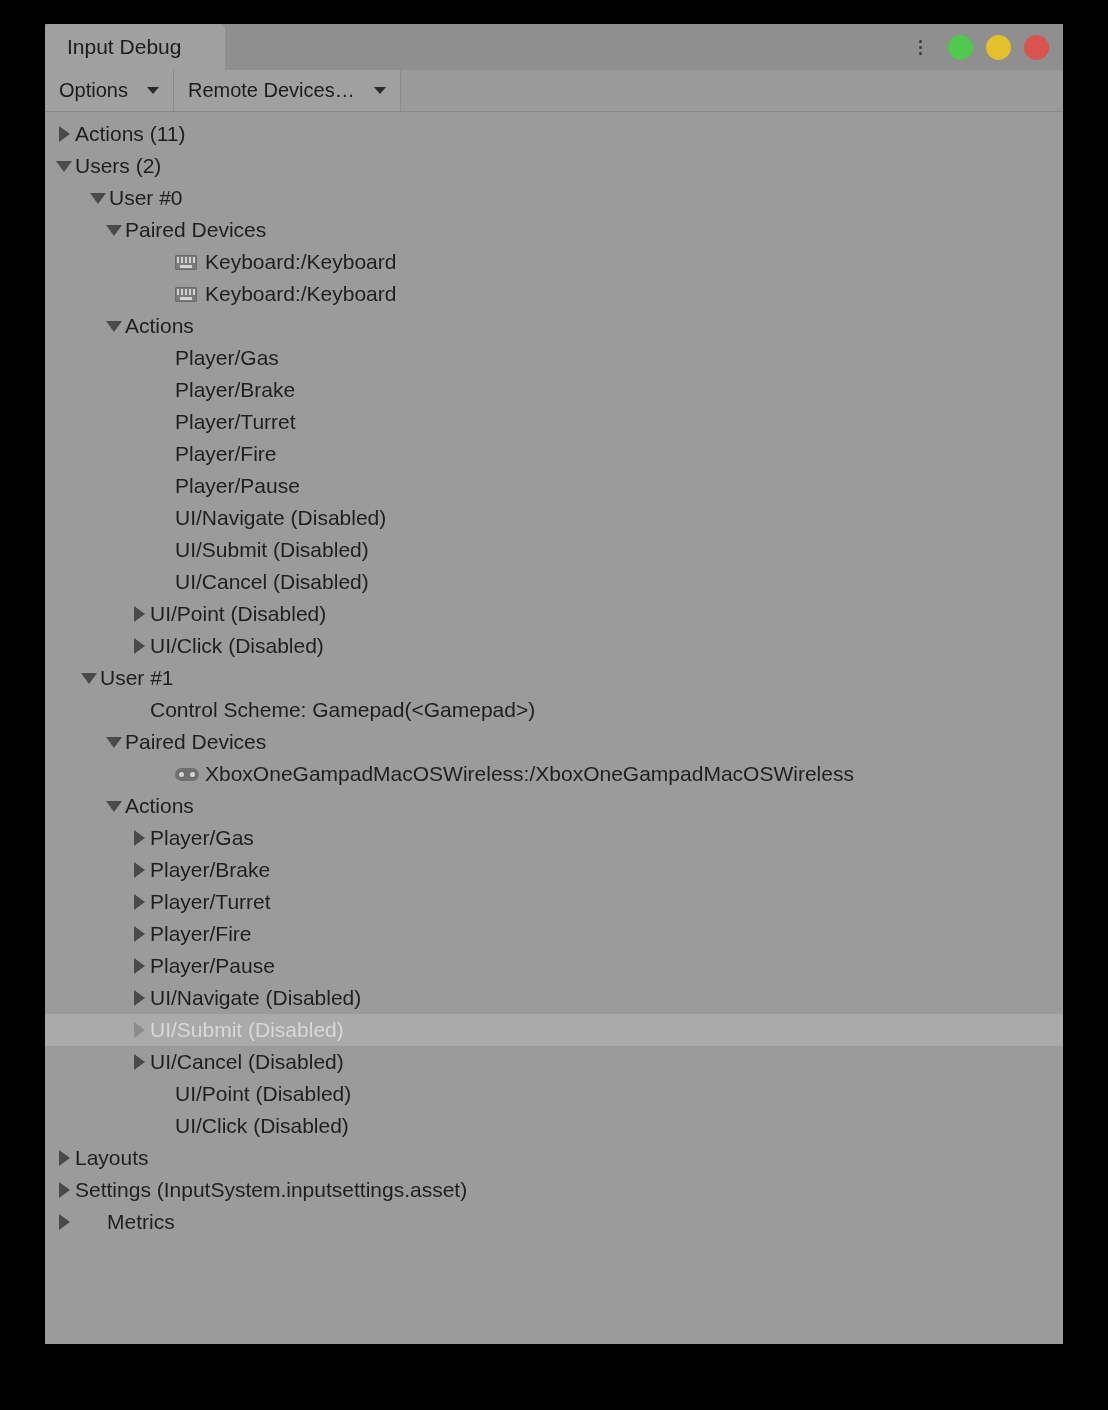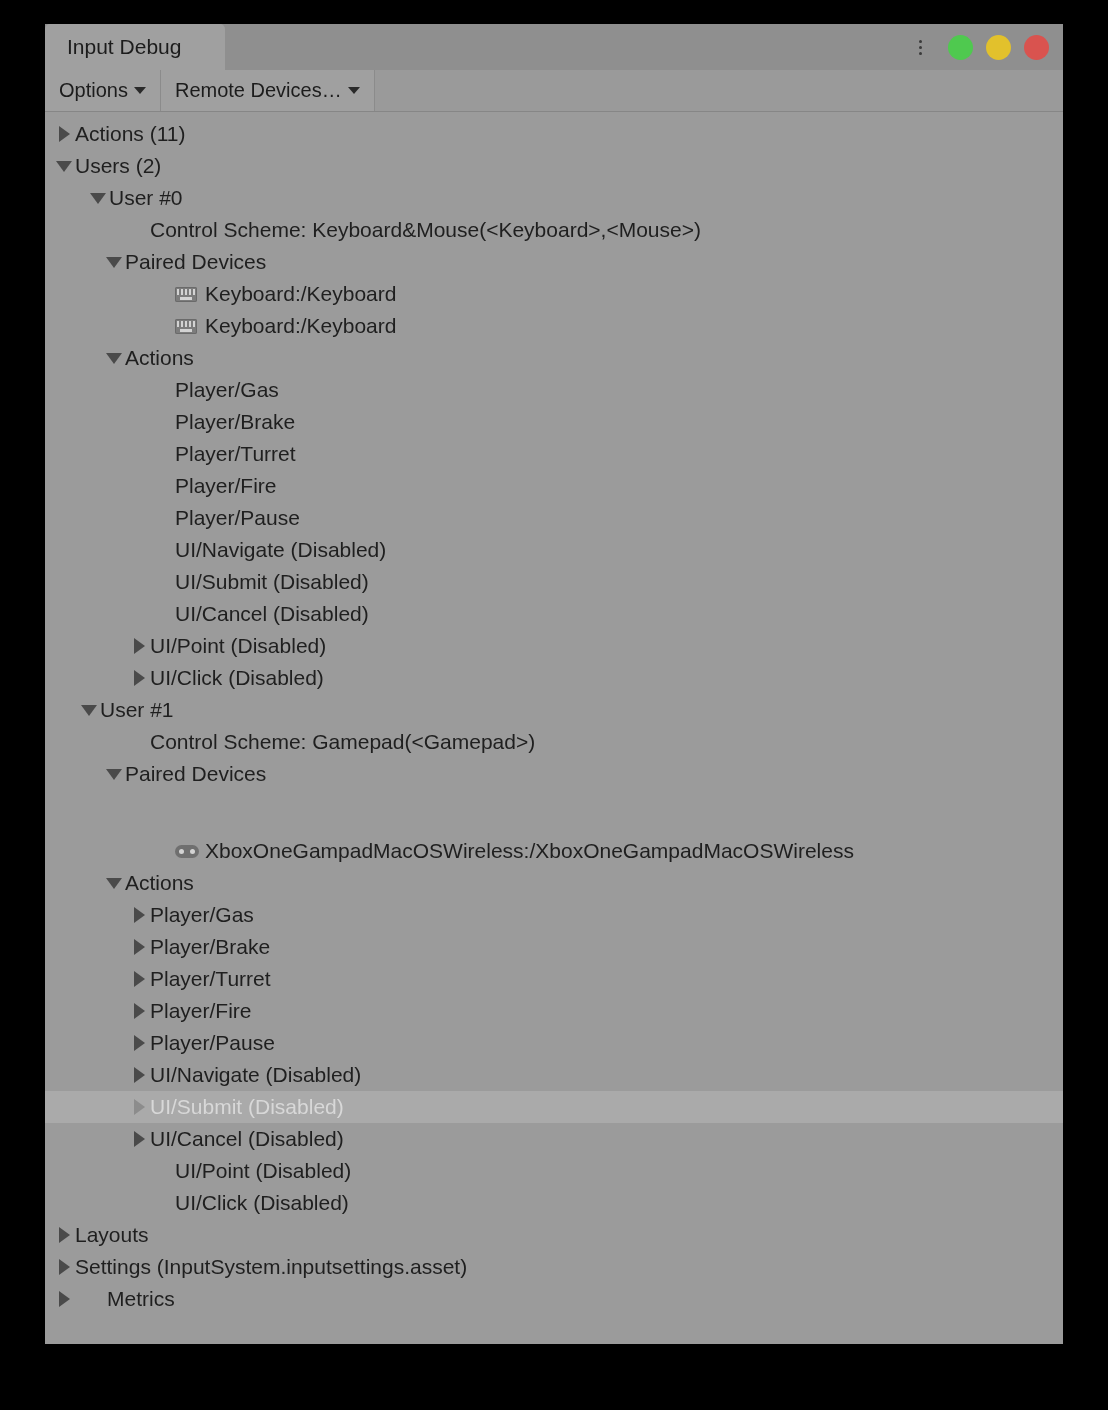--- a/index.html
+++ b/index.html
@@ -88,21 +88,21 @@
     height: 41px;
     flex: none;
     background: #a0a0a0;
     display: flex;
     align-items: stretch;
     border-bottom: 1px solid #868686;
   }
   .tb-btn {
     display: flex;
     align-items: center;
-    gap: 6px;
+    gap: 19px;
     padding: 0 14px;
     font-size: 20px;
     color: #1c1c1c;
     border-right: 1px solid #8b8b8b;
     background: #a0a0a0;
     white-space: nowrap;
   }
   .caret-down {
     width: 0; height: 0;
     border-left: 6px solid transparent;
@@ -260,24 +260,20 @@
         <span class="label">Actions (11)</span>
       </div>
       <div class="row" style="padding-left: 8px;">
         <span class="tri down"></span>
         <span class="label">Users (2)</span>
       </div>
       <div class="row" style="padding-left: 42px;">
         <span class="tri down"></span>
         <span class="label">User #0</span>
       </div>
-      <div class="row" style="padding-left: 83px;">
-        <span class="tri none"></span>
-        <span class="label">Control Scheme: Keyboard&amp;Mouse(&lt;Keyboard&gt;,&lt;Mouse&gt;)</span>
-      </div>
       <div class="row" style="padding-left: 58px;">
         <span class="tri down"></span>
         <span class="label">Paired Devices</span>
       </div>
       <div class="row" style="padding-left: 108px;">
         <span class="tri none"></span>
         <span class="ico">
           <span class="kbd-ico"></span>
         </span>
         <span class="label">Keyboard:/Keyboard</span>
@@ -338,21 +334,21 @@
         <span class="label">User #1</span>
       </div>
       <div class="row" style="padding-left: 83px;">
         <span class="tri none"></span>
         <span class="label">Control Scheme: Gamepad(&lt;Gamepad&gt;)</span>
       </div>
       <div class="row" style="padding-left: 58px;">
         <span class="tri down"></span>
         <span class="label">Paired Devices</span>
       </div>
-      <div class="row" style="padding-left: 108px; margin-top: 45px;">
+      <div class="row" style="padding-left: 108px;">
         <span class="tri none"></span>
         <span class="ico">
           <span class="pad-ico"></span>
         </span>
         <span class="label">XboxOneGampadMacOSWireless:/XboxOneGampadMacOSWireless</span>
       </div>
       <div class="row" style="padding-left: 58px;">
         <span class="tri down"></span>
         <span class="label">Actions</span>
       </div>

